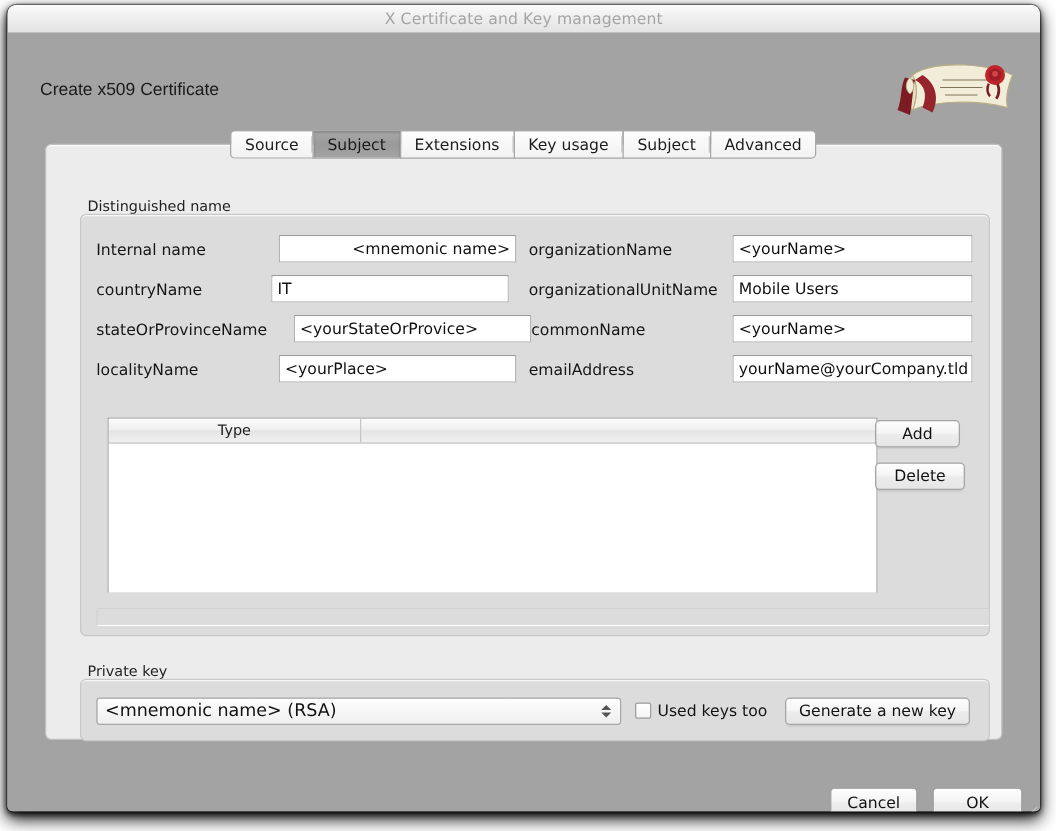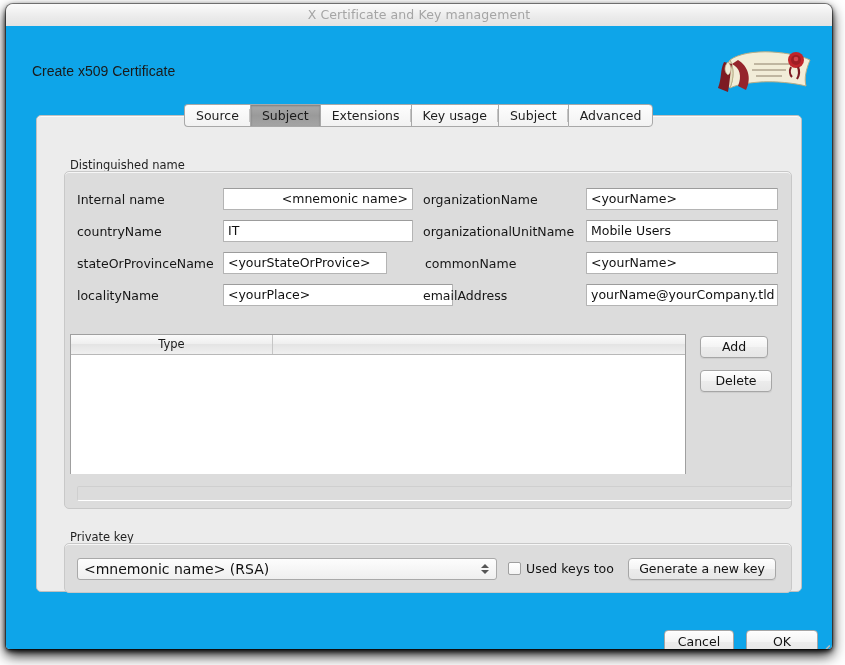--- a/index.html
+++ b/index.html
@@ -40,21 +40,21 @@
     left: 0; right: 0; top: 3px;
     text-align: center;
     font-size: 12.5px;
     color: #a5a5a5;
     letter-spacing: 0.1px;
   }
 
   #client {
     position: absolute;
     top: 22px; left: 0; right: 0; bottom: 0;
-    background: #0ea5e9;
+    background: #a3a3a3;
   }
 
   
   #page-heading {
     position: absolute;
     left: 26px;
     top: 37px;
     font-size: 14px;
     color: #1a1a1a;
     font-family: "Liberation Sans", sans-serif;
@@ -161,21 +161,21 @@
     padding: 0 4px;
     line-height: 20px;
     border-radius: 1px;
     white-space: nowrap;
     overflow: hidden;
   }
 
   
   #table-frame {
     position: absolute;
-    left: 64px;
+    left: 80px;
     top: 308px;
     width: 616px;
     height: 140px;
     border: 1px solid #9f9f9f;
     background: #ffffff;
     box-sizing: border-box;
   }
   #table-head {
     display: flex;
     height: 19px;
@@ -348,27 +348,27 @@
 
     <div id="tabpanel"></div>
 
     <div class="group-title" id="dn-title">Distinguished name</div>
     <div class="groupbox" id="dn-box"></div>
 
     <div class="flabel" style="left:71px; top:166px;">Internal name</div>
     <div class="field" style="left:217px; top:162px; width:190px;text-align:right;">&lt;mnemonic name&gt;</div>
 
     <div class="flabel" style="left:71px; top:198px;">countryName</div>
-    <div class="field" style="left:217px; top:194px; width:190px;">IT</div>
+    <div class="field" style="left:211px; top:194px; width:190px;">IT</div>
 
     <div class="flabel" style="left:71px; top:230px;">stateOrProvinceName</div>
-    <div class="field" style="left:217px; top:226px; width:164px;">&lt;yourStateOrProvice&gt;</div>
+    <div class="field" style="left:229px; top:226px; width:190px;">&lt;yourStateOrProvice&gt;</div>
 
     <div class="flabel" style="left:71px; top:262px;">localityName</div>
-    <div class="field" style="left:217px; top:258px; width:230px;">&lt;yourPlace&gt;</div>
+    <div class="field" style="left:217px; top:258px; width:190px;">&lt;yourPlace&gt;</div>
 
     <div class="flabel" style="left:417px; top:166px;">organizationName</div>
     <div class="field" style="left:580px; top:162px; width:192px;">&lt;yourName&gt;</div>
 
     <div class="flabel" style="left:417px; top:198px;">organizationalUnitName</div>
     <div class="field" style="left:580px; top:194px; width:192px;">Mobile Users</div>
 
     <div class="flabel" style="left:419px; top:230px;">commonName</div>
     <div class="field" style="left:580px; top:226px; width:192px;">&lt;yourName&gt;</div>
 

